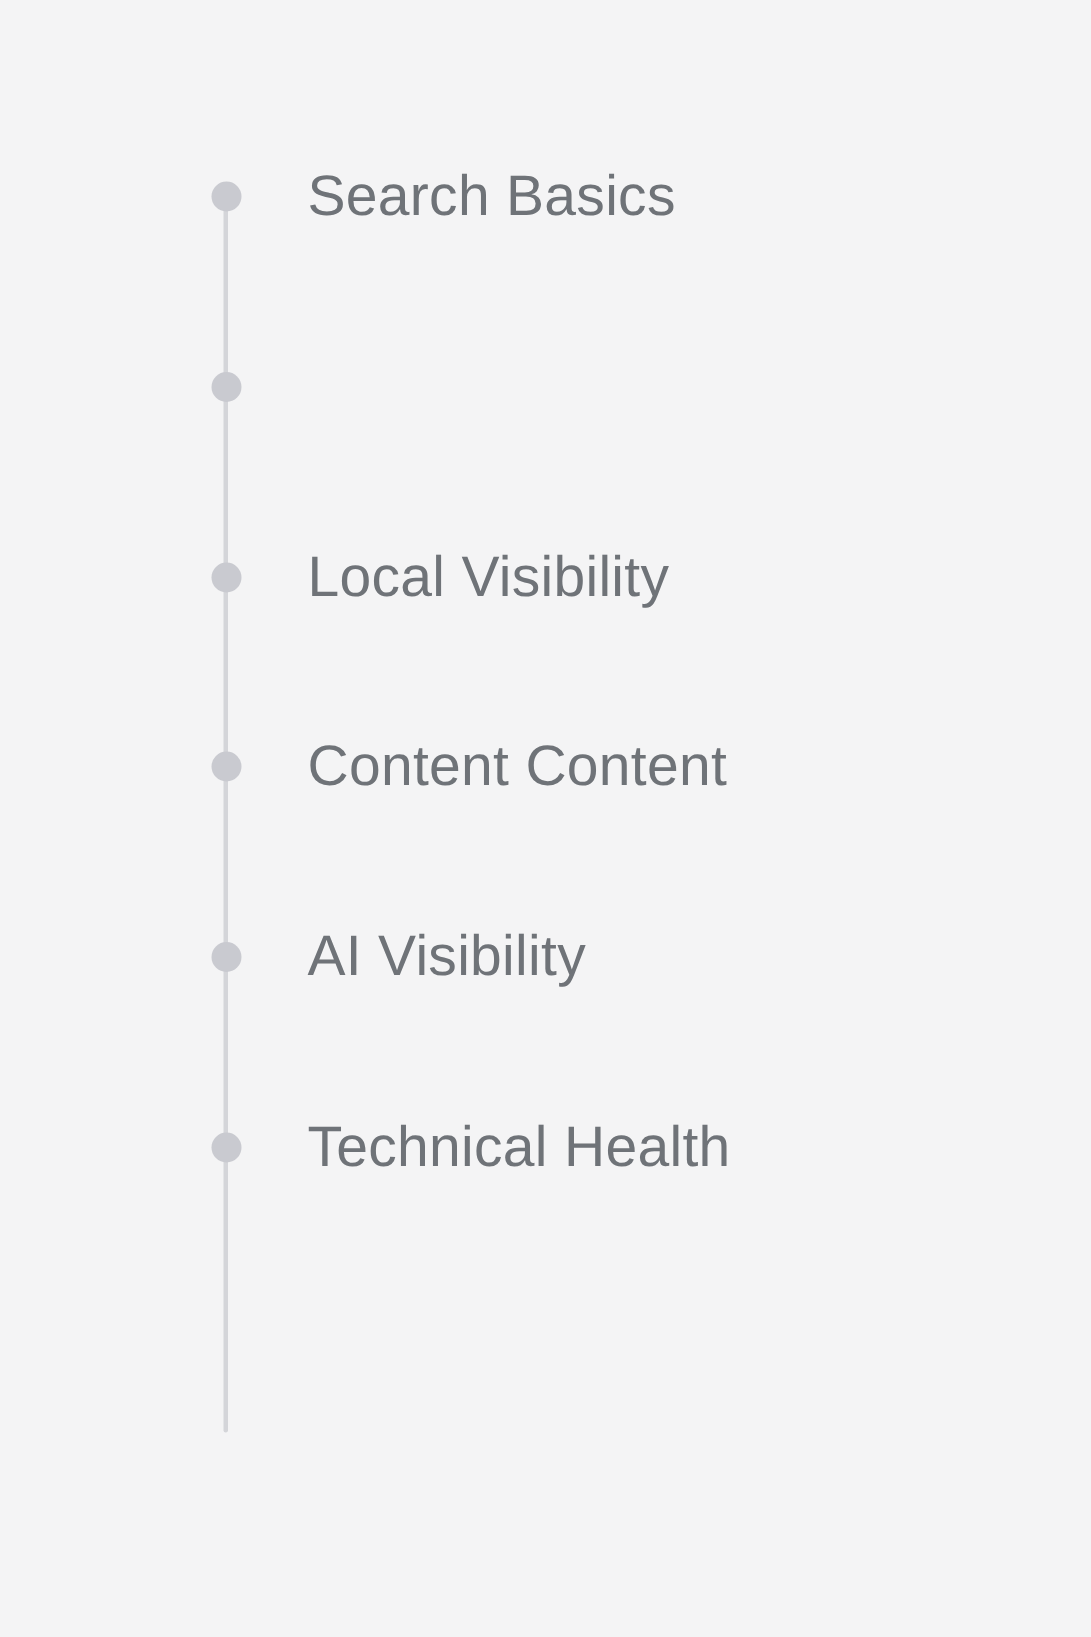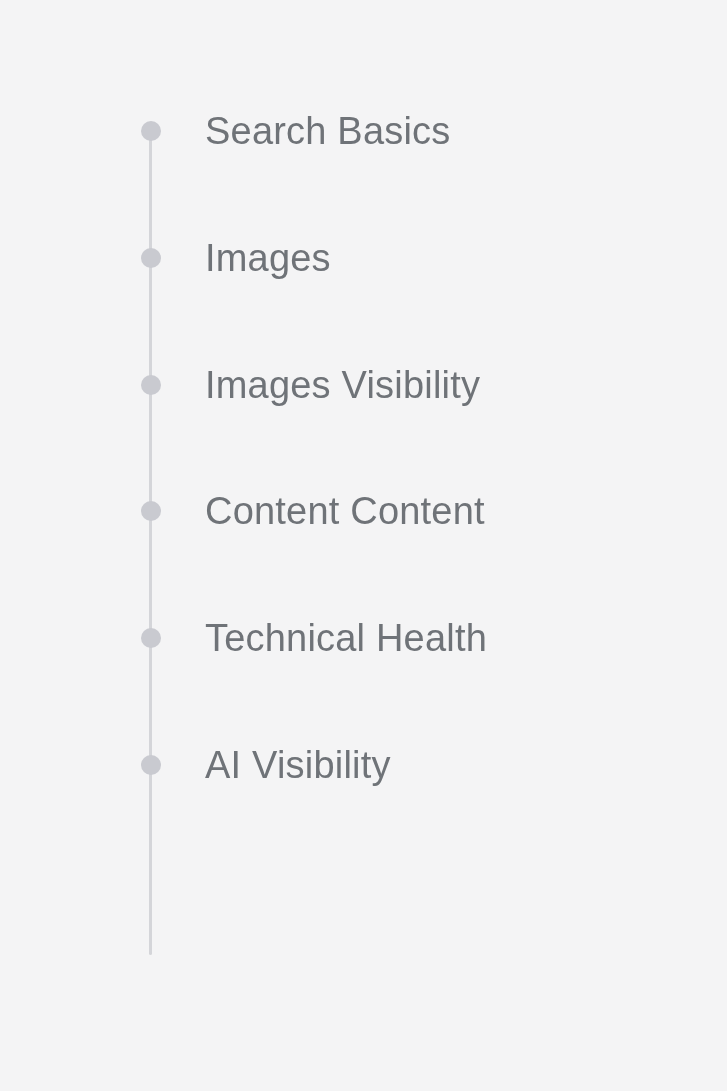--- a/index.html
+++ b/index.html
@@ -58,37 +58,36 @@
 <div class="page">
   <div class="timeline-line"></div>
   <div class="timeline-rows" id="timeline-rows">
   <div class="timeline-row">
     <span class="timeline-dot"></span>
     <span class="timeline-label">Search Basics</span>
   </div>
 
   <div class="timeline-row">
     <span class="timeline-dot"></span>
-    <span class="timeline-label">Images</span>
   </div>
 
 
   <div class="timeline-row">
     <span class="timeline-dot"></span>
-    <span class="timeline-label">Images Visibility</span>
+    <span class="timeline-label">Local Visibility</span>
   </div>
 
   <div class="timeline-row">
     <span class="timeline-dot"></span>
     <span class="timeline-label">Content Content</span>
   </div>
 
   <div class="timeline-row">
     <span class="timeline-dot"></span>
-    <span class="timeline-label">Technical Health</span>
+    <span class="timeline-label">AI Visibility</span>
   </div>
 
   <div class="timeline-row">
     <span class="timeline-dot"></span>
-    <span class="timeline-label">AI Visibility</span>
+    <span class="timeline-label">Technical Health</span>
   </div>
 </div>
 </div>
 
 </body></html>

